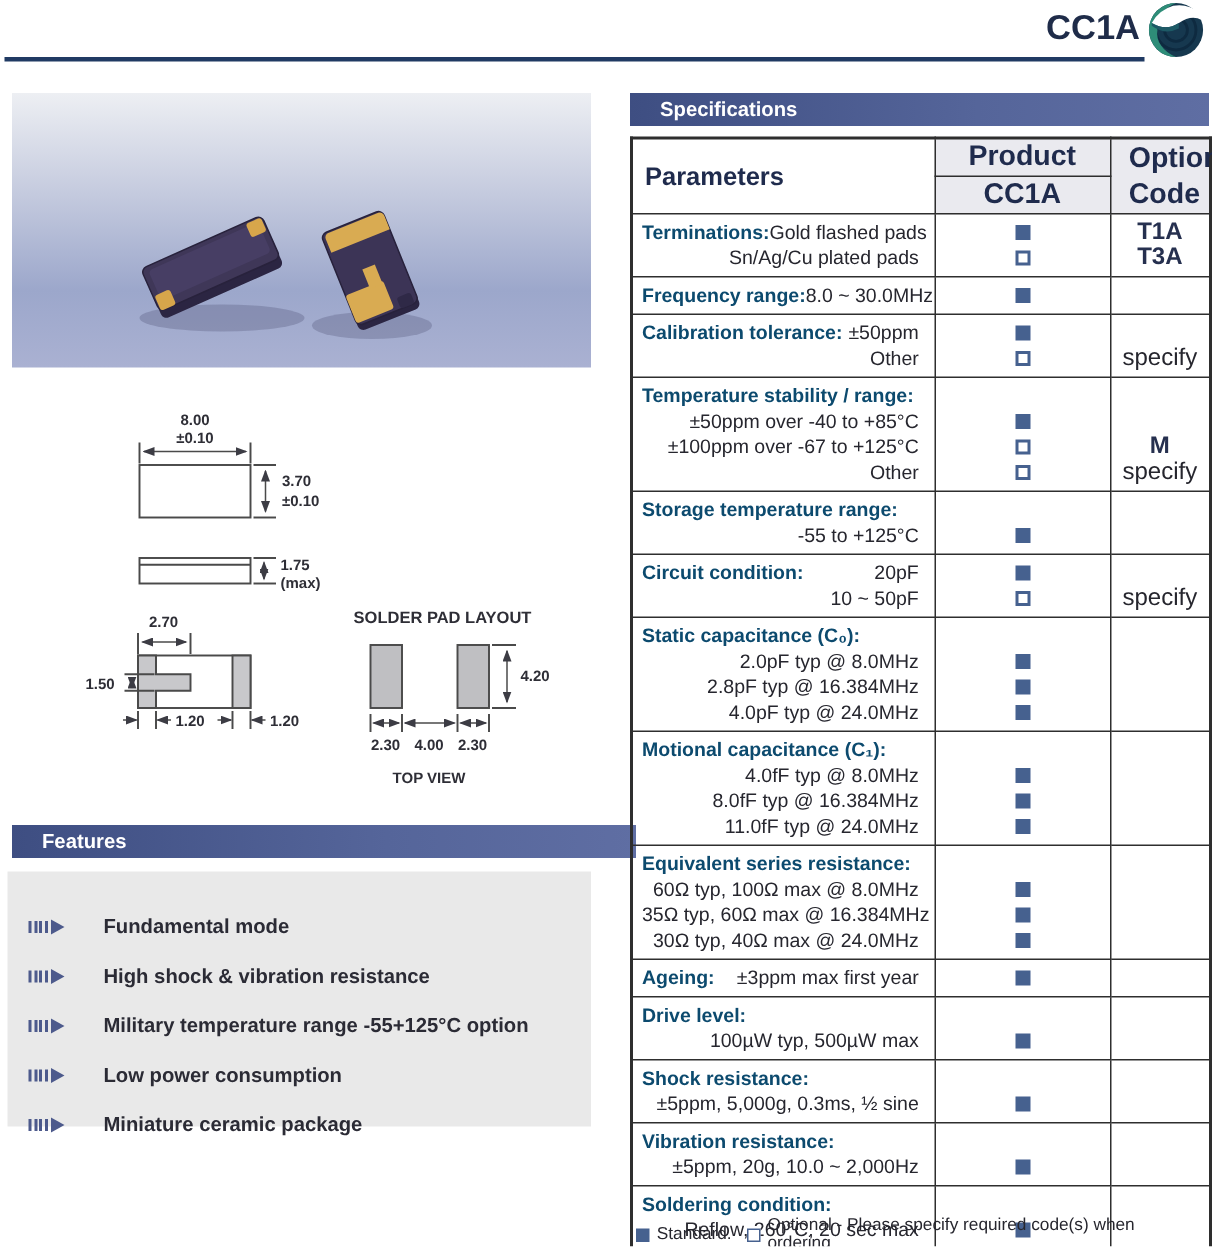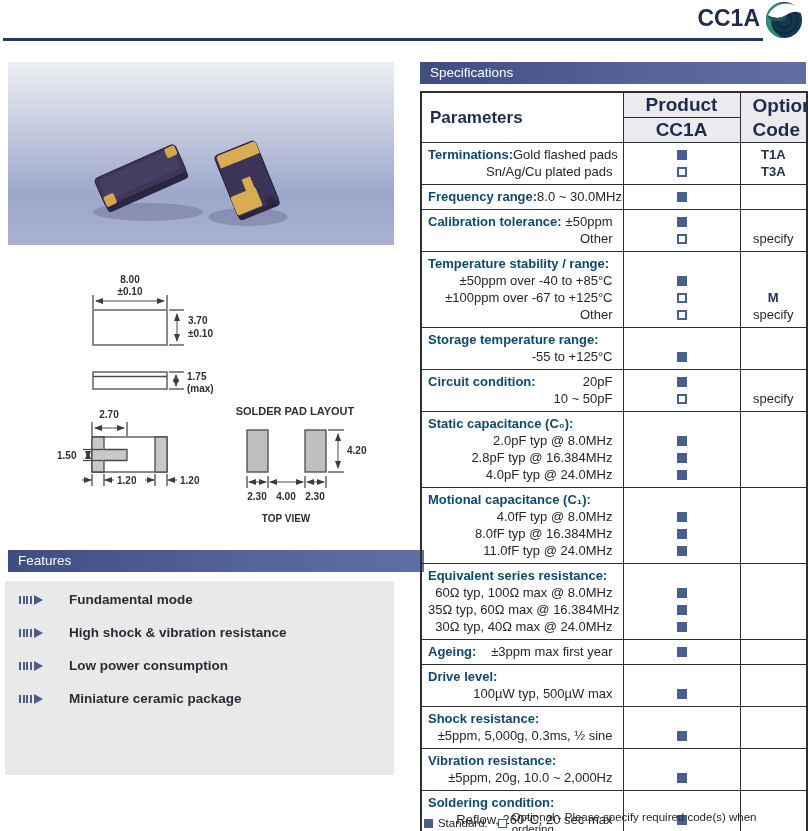--- a/index.html
+++ b/index.html
@@ -11,26 +11,26 @@
   .prodcode{position:absolute;right:48px;top:5px;font-size:23px;font-weight:bold;color:#1f2c49;}
   .logo{position:absolute;right:5px;top:1px;width:38px;height:38px;}
   .hrule{position:absolute;left:3px;top:38px;width:760px;height:3px;background:#203a63;}
 
   
   .photo{position:absolute;left:8px;top:62px;width:386px;height:183px;
          background:linear-gradient(180deg,#edeff3 0%,#ccd1e2 30%,#9ca7cb 72%,#aab1d2 100%);}
   .dims{position:absolute;left:55px;top:258px;width:345px;height:272px;}
 
   .secbar{position:absolute;height:22px;background:linear-gradient(90deg,#3e4e82 0%,#55659a 60%,#5f6ea3 100%);
-          color:#fff;font-size:13.5px;font-weight:normal;line-height:22px;padding-left:10px;box-sizing:border-box;}
+          color:#fff;font-size:13.5px;font-weight:bold;line-height:22px;padding-left:20px;box-sizing:border-box;}
   .featbar{left:8px;top:550px;width:416px;}
   .specbar{left:420px;top:62px;width:386px;}
 
-  .featbox{position:absolute;left:5px;top:581px;width:389px;height:194px;background:#e9e9e9;
-           box-sizing:border-box;padding-top:2px;}
+  .featbox{position:absolute;left:5px;top:581px;width:389px;height:170px;background:#e9e9e9;
+           box-sizing:border-box;padding-top:20px;}
   .feat{display:flex;align-items:center;height:33px;padding-left:14px;}
   .feat-text{margin-left:26px;font-size:13.5px;font-weight:bold;color:#2b2b35;}
   .ffwd{display:inline-flex;align-items:center;}
   .ffwd i{display:block;width:2px;height:8px;background:#4d5a8c;margin-right:1.5px;}
   .ffwd b{display:block;width:0;height:0;border-left:9px solid #4d5a8c;
           border-top:5.5px solid transparent;border-bottom:5.5px solid transparent;margin-left:1px;}
 
   
   .tablewrap{position:absolute;left:420px;top:91px;width:386px;}
   table.spec{border-collapse:collapse;width:386px;table-layout:fixed;}
@@ -43,21 +43,21 @@
   .h-cc1a{height:20px;}
   .h-opt{width:67px;padding:0 12px;line-height:1.25;}
   .c-param{padding:3px 10px 4px 6px;vertical-align:top;}
   .c-mark{width:117px;text-align:center;vertical-align:top;padding:3px 0 4px;}
   .c-opt{width:67px;vertical-align:top;padding:3px 2px 4px;}
   .pline{display:flex;align-items:center;height:17px;font-size:13px;}
   .plabel{font-weight:bold;color:#0c4a6e;white-space:nowrap;}
   .pvalue{margin-left:auto;text-align:right;color:#26262e;white-space:nowrap;}
   .mline{height:17px;display:flex;align-items:center;justify-content:center;}
   .oline{height:17px;display:flex;align-items:center;justify-content:center;
-         font-size:13px;color:#26262e;}
+         font-size:16px;color:#26262e;}
   .oline.bold{font-weight:bold;color:#26304f;}
   .sq{display:inline-block;width:10px;height:10px;box-sizing:border-box;}
   .sq.filled{background:#46618f;}
   .sq.open{border:2px solid #46618f;background:#fff;}
 
   .legend{position:absolute;left:424px;top:811px;font-size:11.5px;color:#26262e;display:flex;align-items:center;}
   .legend .sq{width:9px;height:9px;margin-right:5px;}
   .legend .sq.open{border-width:1.5px;}
   .legend .seg{margin-right:10px;}
 
@@ -197,20 +197,30 @@
         <span class="feat-text">High shock &amp; vibration resistance</span>
       </div>
       <div class="feat">
         <span class="ffwd">
           <i></i>
           <i></i>
           <i></i>
           <i></i>
           <b></b>
         </span>
+        <span class="feat-text">Military temperature range -55+125°C option</span>
+      </div>
+      <div class="feat">
+        <span class="ffwd">
+          <i></i>
+          <i></i>
+          <i></i>
+          <i></i>
+          <b></b>
+        </span>
         <span class="feat-text">Low power consumption</span>
       </div>
       <div class="feat">
         <span class="ffwd">
           <i></i>
           <i></i>
           <i></i>
           <i></i>
           <b></b>
         </span>

